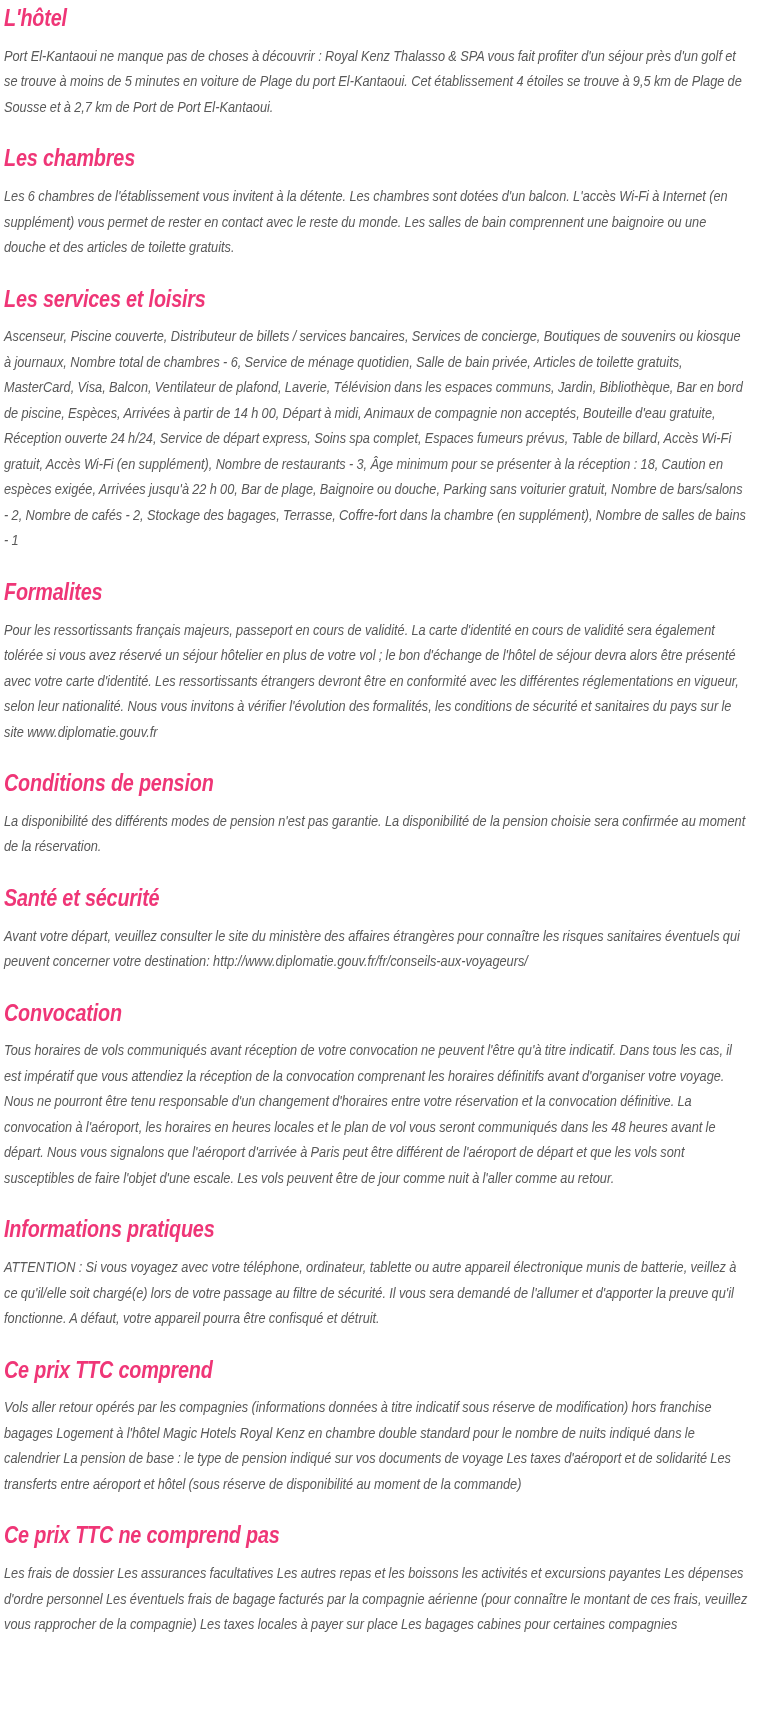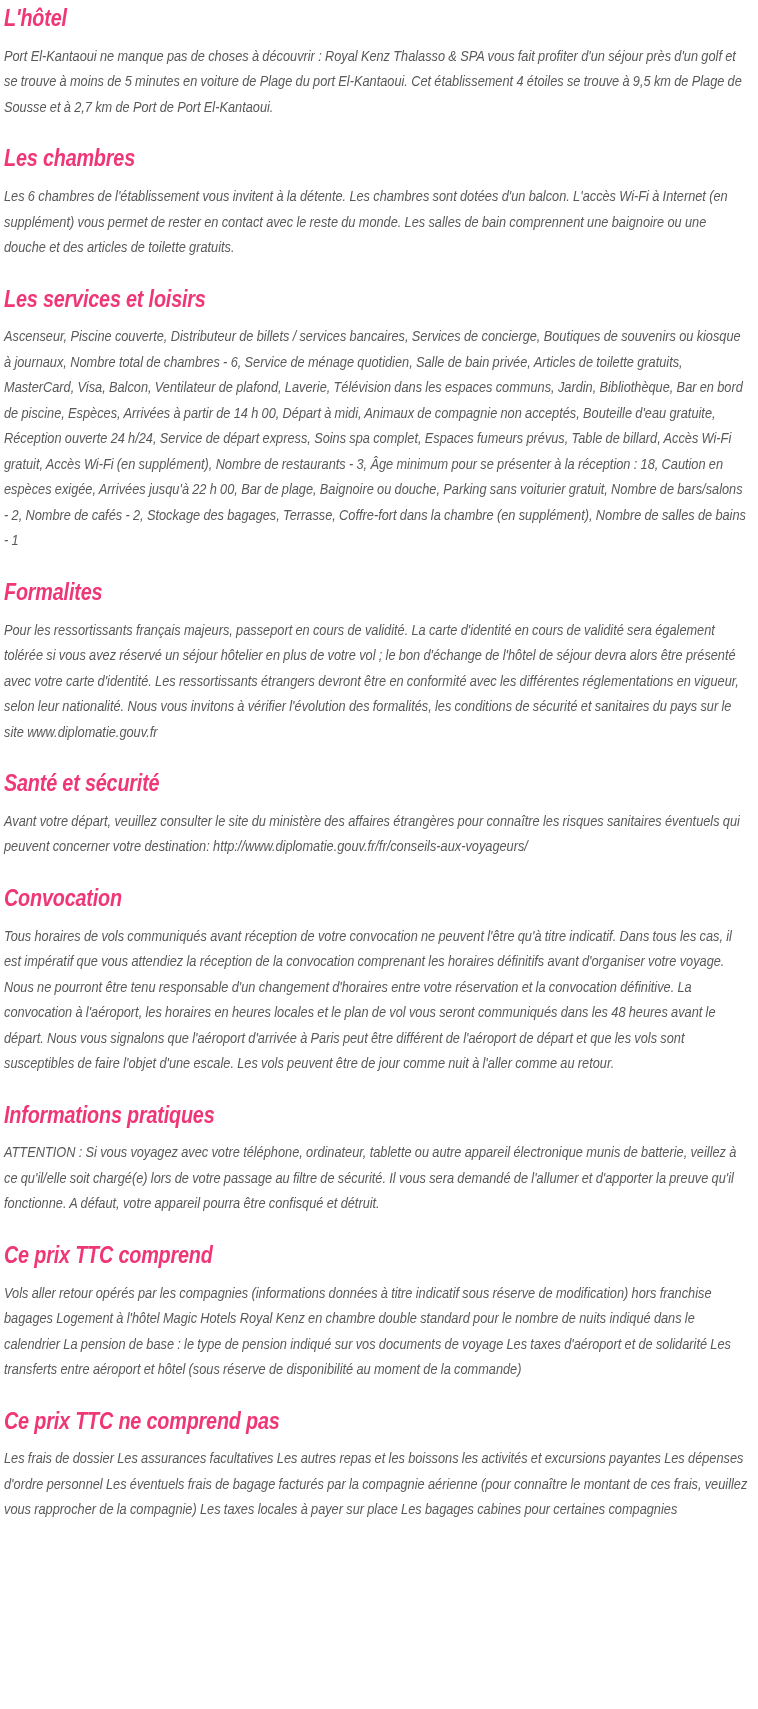--- a/index.html
+++ b/index.html
@@ -75,20 +75,24 @@
   <section class="section" id="sec-2">
     <h2 class="section-title" style="color: rgb(239, 54, 119);">Les services et loisirs</h2>
     <p class="section-body" style="color: rgb(89, 89, 89);">Ascenseur, Piscine couverte, Distributeur de billets / services bancaires, Services de concierge, Boutiques de souvenirs ou kiosque à journaux, Nombre total de chambres - 6, Service de ménage quotidien, Salle de bain privée, Articles de toilette gratuits, MasterCard, Visa, Balcon, Ventilateur de plafond, Laverie, Télévision dans les espaces communs, Jardin, Bibliothèque, Bar en bord de piscine, Espèces, Arrivées à partir de 14 h 00, Départ à midi, Animaux de compagnie non acceptés, Bouteille d'eau gratuite, Réception ouverte 24 h/24, Service de départ express, Soins spa complet, Espaces fumeurs prévus, Table de billard, Accès Wi-Fi gratuit, Accès Wi-Fi (en supplément), Nombre de restaurants - 3, Âge minimum pour se présenter à la réception : 18, Caution en espèces exigée, Arrivées jusqu'à 22 h 00, Bar de plage, Baignoire ou douche, Parking sans voiturier gratuit, Nombre de bars/salons - 2, Nombre de cafés - 2, Stockage des bagages, Terrasse, Coffre-fort dans la chambre (en supplément), Nombre de salles de bains - 1</p>
   </section>
 
   <section class="section" id="sec-3">
     <h2 class="section-title" style="color: rgb(239, 54, 119);">Formalites</h2>
     <p class="section-body" style="color: rgb(89, 89, 89);">Pour les ressortissants français majeurs, passeport en cours de validité. La carte d'identité en cours de validité sera également tolérée si vous avez réservé un séjour hôtelier en plus de votre vol ; le bon d'échange de l'hôtel de séjour devra alors être présenté avec votre carte d'identité. Les ressortissants étrangers devront être en conformité avec les différentes réglementations en vigueur, selon leur nationalité. Nous vous invitons à vérifier l'évolution des formalités, les conditions de sécurité et sanitaires du pays sur le site www.diplomatie.gouv.fr</p>
   </section>
 
+  <section class="section" id="sec-4">
+    <h2 class="section-title" style="color: rgb(239, 54, 119);">Conditions de pension</h2>
+    <p class="section-body" style="color: rgb(89, 89, 89);">La disponibilité des différents modes de pension n'est pas garantie. La disponibilité de la pension choisie sera confirmée au moment de la réservation.</p>
+  </section>
 
   <section class="section" id="sec-5">
     <h2 class="section-title" style="color: rgb(239, 54, 119);">Santé et sécurité</h2>
     <p class="section-body" style="color: rgb(89, 89, 89);">Avant votre départ, veuillez consulter le site du ministère des affaires étrangères pour connaître les risques sanitaires éventuels qui peuvent concerner votre destination: http://www.diplomatie.gouv.fr/fr/conseils-aux-voyageurs/</p>
   </section>
 
   <section class="section" id="sec-6">
     <h2 class="section-title" style="color: rgb(239, 54, 119);">Convocation</h2>
     <p class="section-body" style="color: rgb(89, 89, 89);">Tous horaires de vols communiqués avant réception de votre convocation ne peuvent l'être qu'à titre indicatif. Dans tous les cas, il est impératif que vous attendiez la réception de la convocation comprenant les horaires définitifs avant d'organiser votre voyage. Nous ne pourront être tenu responsable d'un changement d'horaires entre votre réservation et la convocation définitive. La convocation à l'aéroport, les horaires en heures locales et le plan de vol vous seront communiqués dans les 48 heures avant le départ. Nous vous signalons que l'aéroport d'arrivée à Paris peut être différent de l'aéroport de départ et que les vols sont susceptibles de faire l'objet d'une escale. Les vols peuvent être de jour comme nuit à l'aller comme au retour.</p>
   </section>

